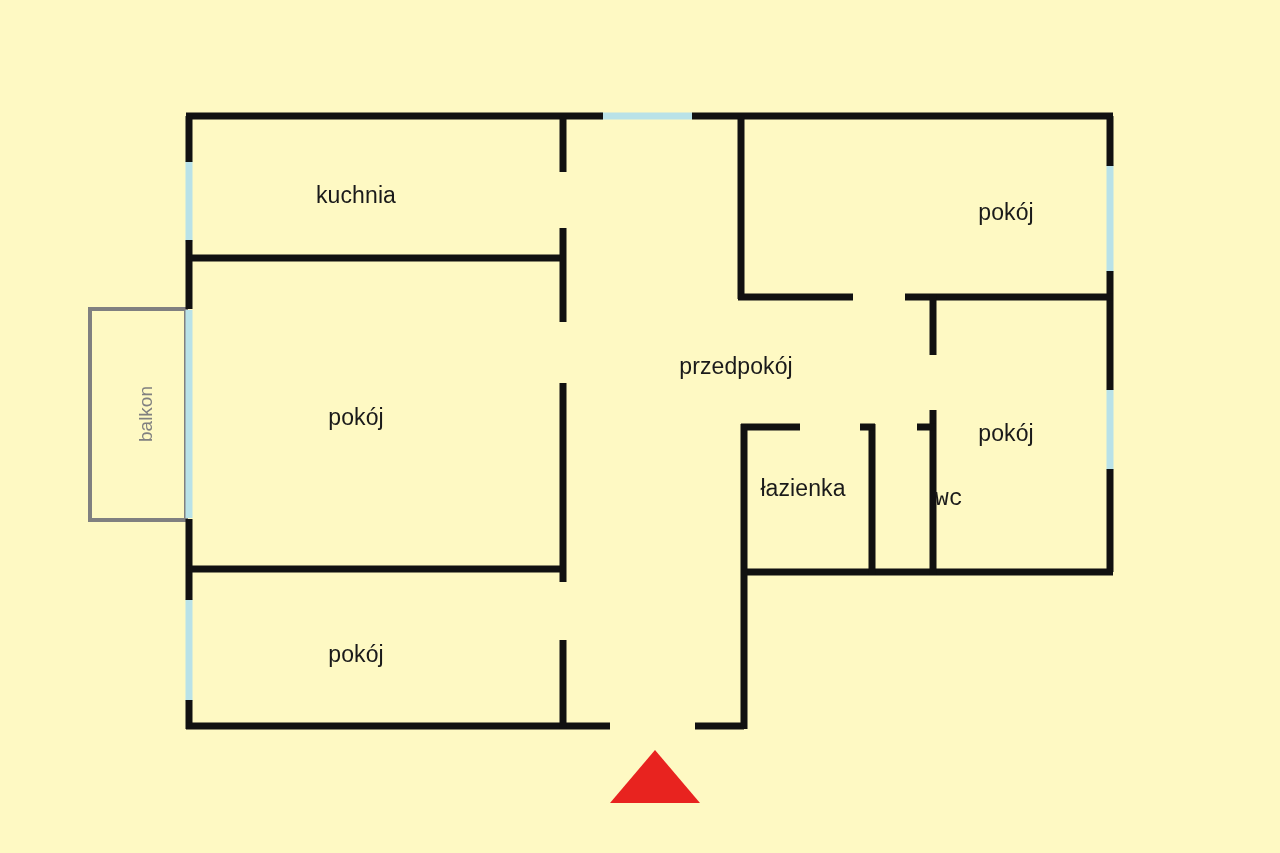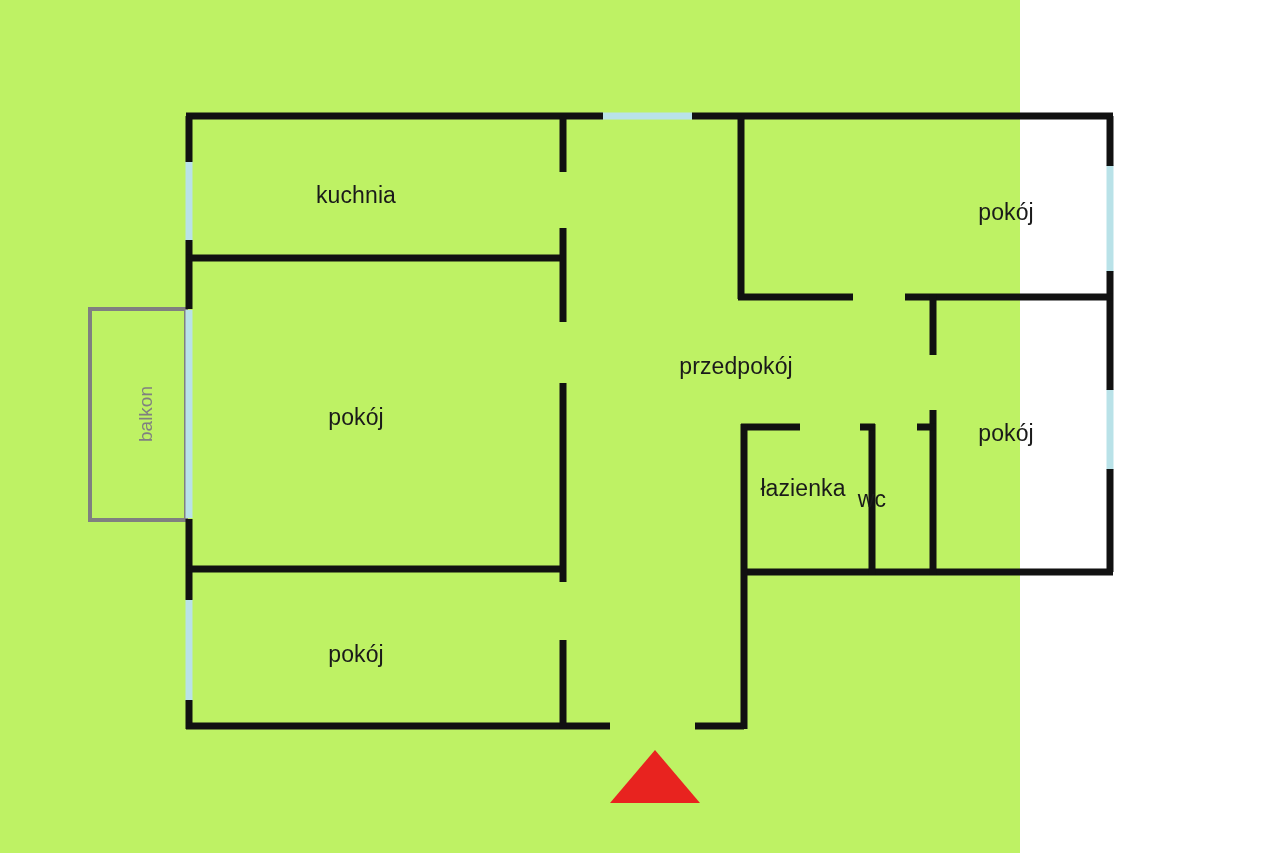--- a/index.html
+++ b/index.html
@@ -8,23 +8,23 @@
     background: #ffffff;
   }
   body {
     width: 1280px;
     height: 853px;
     font-family: "Liberation Sans", sans-serif;
     overflow: hidden;
   }
   #floorplan-root {
     position: relative;
-    width: 1020px;
+    width: 1280px;
     height: 853px;
-    background: #bef264;
+    background: #fef9c3;
   }
   #floorplan-svg {
     position: absolute;
     left: 0;
     top: 0;
     width: 1280px;
     height: 853px;
     display: block;
   }
   .room-label {
@@ -101,18 +101,18 @@
   </svg>
 
   <div id="labels-layer">
       <div class="room-label" style="left: 356px; top: 195px; color: rgb(26, 26, 26);">kuchnia</div>
       <div class="room-label" style="left: 356px; top: 417px; color: rgb(26, 26, 26);">pokój</div>
       <div class="room-label" style="left: 356px; top: 654px; color: rgb(26, 26, 26);">pokój</div>
       <div class="room-label" style="left: 736px; top: 366px; color: rgb(26, 26, 26);">przedpokój</div>
       <div class="room-label" style="left: 1006px; top: 212px; color: rgb(26, 26, 26);">pokój</div>
       <div class="room-label" style="left: 1006px; top: 433px; color: rgb(26, 26, 26);">pokój</div>
       <div class="room-label" style="left: 803px; top: 488px; color: rgb(26, 26, 26);">łazienka</div>
-      <div class="room-label" style="left: 872px; top: 499px; color: rgb(26, 26, 26);">wc</div>
+      <div class="room-label" style="left: 949px; top: 499px; color: rgb(26, 26, 26); font-family: Liberation Mono, monospace;">wc</div>
     </div>
 
   <div class="balcony-label" id="balcony-label" style="left: 146px; top: 414px; color: rgb(128, 128, 128);">balkon</div>
 
 </div>
 
 </body></html>

